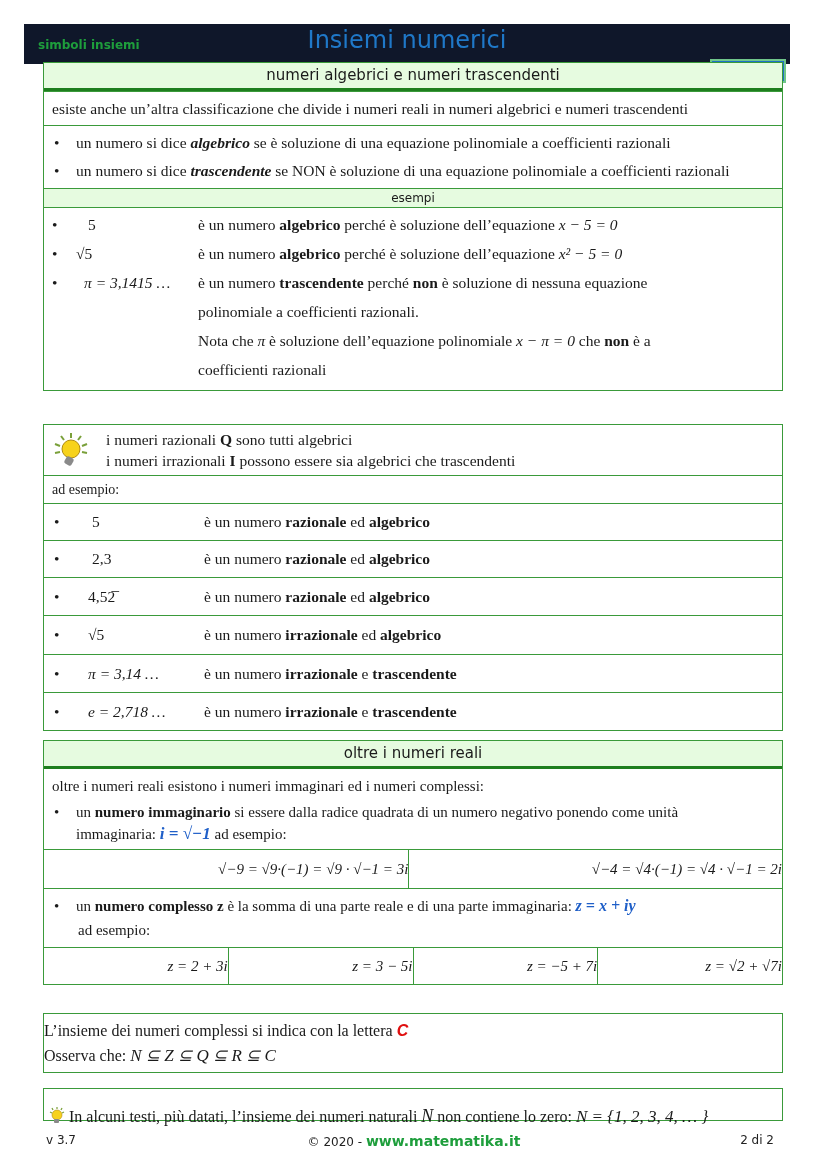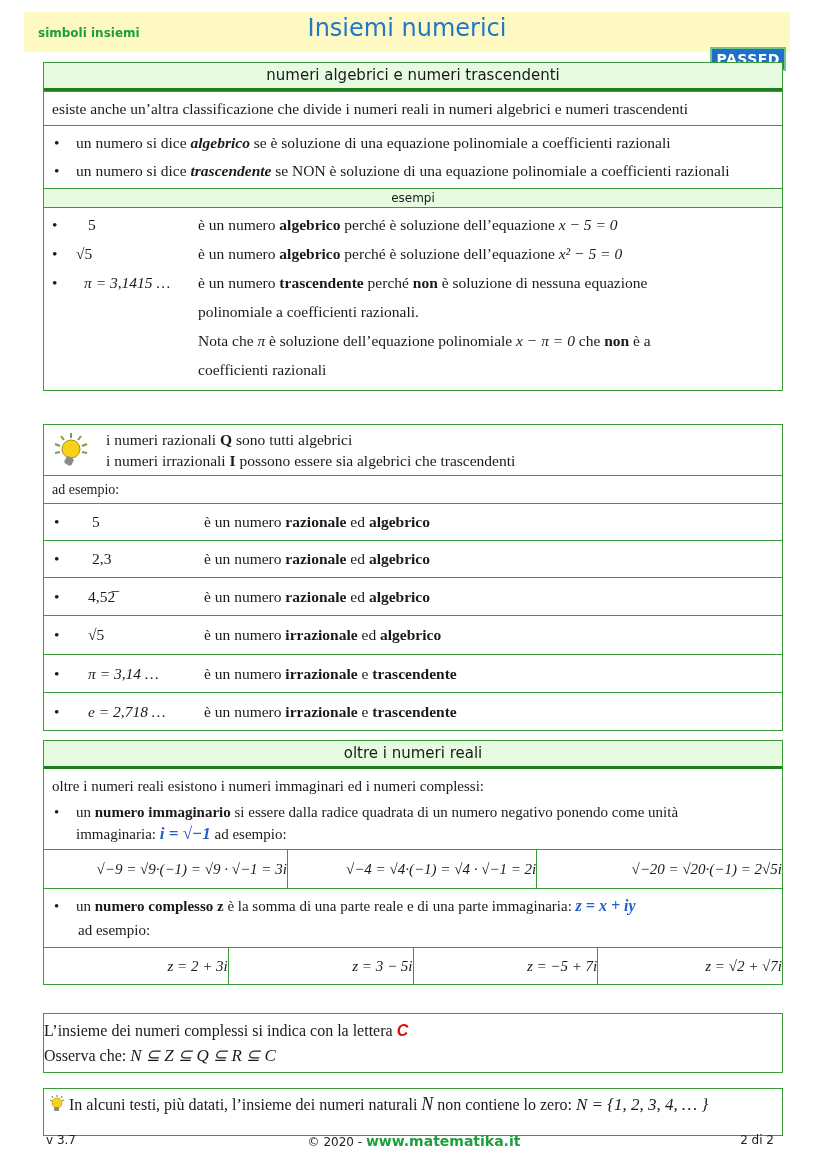--- a/index.html
+++ b/index.html
@@ -1,17 +1,17 @@
 <!DOCTYPE html>
 <html><head>
 <meta charset="utf-8">
 <style>
   html, body { margin: 0; padding: 0; background: #ffffff; }
   body { width: 828px; height: 1171px; position: relative; font-family: "Liberation Serif", serif; color: #1a1a1a; }
-  .header { position: absolute; left: 24px; top: 12px; width: 766px; height: 40px; background: #fef9c3; }
+  .header { position: absolute; left: 24px; top: 24px; width: 766px; height: 40px; background: #0f172a; }
   .header .left { position: absolute; left: 14px; top: 14px; font-family: "DejaVu Sans", sans-serif; font-size: 12px; color: #1e9e3c; font-weight: bold; }
   .header .title { position: absolute; left: 0; right: 0; top: 2px; text-align: center; font-family: "DejaVu Sans", sans-serif; font-size: 24px; color: #1f78c8; }
   .header .badge { position: absolute; right: 4px; top: 7px; background: #1f6fc8; color: #fff; border: 2px solid #6fc58a; font-family: "DejaVu Sans", sans-serif; font-weight: bold; font-size: 14px; padding: 0 4px; line-height: 20px; letter-spacing: 0.5px; margin-top: 28px; }
   .box { position: absolute; left: 43px; width: 740px; border: 1.5px solid #3a9a3a; box-sizing: border-box; background: #fff; }
   .sec-title { background: #e6fbe0; text-align: center; font-family: "DejaVu Sans", sans-serif; font-size: 15px; height: 25px; line-height: 25px; border-bottom: 3px solid #1e7e1e; }
   .row { border-top: 1.5px solid #3a9a3a; padding: 0 8px; font-size: 15.5px; }
   .row:first-child { border-top: none; }
   .sub-title { background: #e6fbe0; text-align: center; font-family: "DejaVu Sans", sans-serif; font-size: 12px; height: 18px; line-height: 18px; border-top: 1.5px solid #3a9a3a; border-bottom: 1.5px solid #3a9a3a; }
   .bullet-line { position: relative; padding-left: 24px; line-height: 22px; }
   .bullet-line::before { content: "•"; position: absolute; left: 2px; }
@@ -130,40 +130,39 @@
 
 <div class="box" style="top:740px;">
   <div class="sec-title">oltre i numeri reali</div>
   <div style="padding: 6px 8px 4px 8px; font-size:15px; line-height:22px;">
     <div style="margin-bottom:4px;">oltre i numeri reali esistono i numeri immaginari ed i numeri complessi:</div>
     <div class="bullet-line"><span>un </span><span class="bold">numero immaginario</span><span> si essere dalla radice quadrata di un numero negativo ponendo come unità</span><br><span>immaginaria: </span> <span class="blue" style="font-size:17px;">i = √−1</span><span> ad esempio:</span></div>
   </div>
   <div class="tbl" style="height:38px; line-height:38px;">
     <div style="flex:1.32; font-style:italic;">√−9 = √9·(−1) = √9 · √−1 = 3i</div>
     <div style="flex:1.35; font-style:italic;">√−4 = √4·(−1) = √4 · √−1 = 2i</div>
-    <div style="flex:1.33; font-style:italic;">√−20 = √20·(−1) = 2√5i</div>
   </div>
   <div class="row" style="padding:6px 8px 4px 8px; line-height:26px; font-size:15px;">
     <div class="bullet-line"><span>un </span><span class="bold">numero complesso z</span><span> è la somma di una parte reale e di una parte immaginaria: </span><span class="blue" style="font-size:16px;">z = x + iy</span></div>
     <div style="padding-left:26px;">ad esempio:</div>
   </div>
   <div class="tbl" style="height:36px; line-height:36px;">
     <div class="it">z = 2 + 3i</div>
     <div class="it">z = 3 − 5i</div>
     <div class="it">z = −5 + 7i</div>
     <div class="it">z = √2 + √7i</div>
   </div>
 </div>
 
 <div class="box" style="top:1013px; height:60px; padding:4px 0; font-size:16px; line-height:25px;">
   <div><span>L’insieme dei numeri complessi si indica con la lettera </span><span class="red">C</span></div>
   <div><span>Osserva che: </span><span class="it" style="font-size:17px;">N ⊆ Z ⊆ Q ⊆ R ⊆ C</span></div>
 </div>
 
-<div class="box" style="top:1088px; height:48px; line-height:31px; padding:0 4px; font-size:16px;">
+<div class="box" style="top:1088px; height:33px; line-height:31px; padding:12px 4px; font-size:16px;">
   <span style="display:inline-block; vertical-align:middle; margin-right:3px;">
     <svg width="18" height="18" viewBox="0 0 18 18">
       <g stroke="#7aa03a" stroke-width="1.2">
           <line x1="9" y1="1" x2="9" y2="3"></line>
           <line x1="2" y1="6" x2="4" y2="7"></line>
           <line x1="16" y1="6" x2="14" y2="7"></line>
           <line x1="4" y1="2" x2="5" y2="4"></line>
           <line x1="14" y1="2" x2="13" y2="4"></line>
         </g>
       <circle cx="9" cy="9" r="5" fill="#f7d21c" stroke="#b08a10" stroke-width="0.6"></circle>

